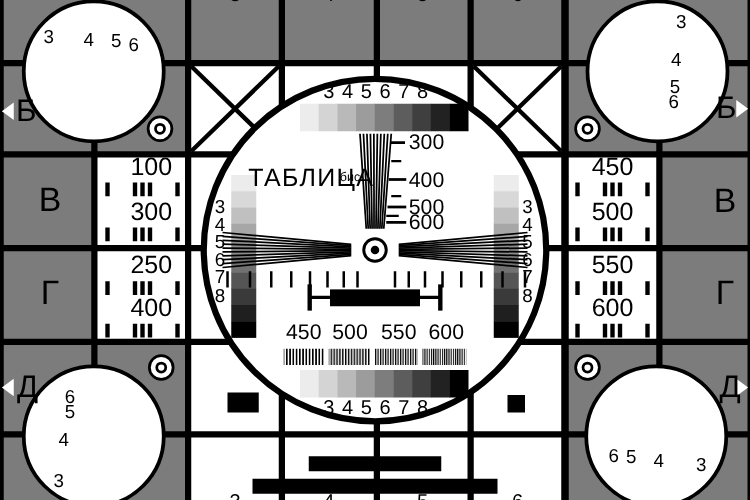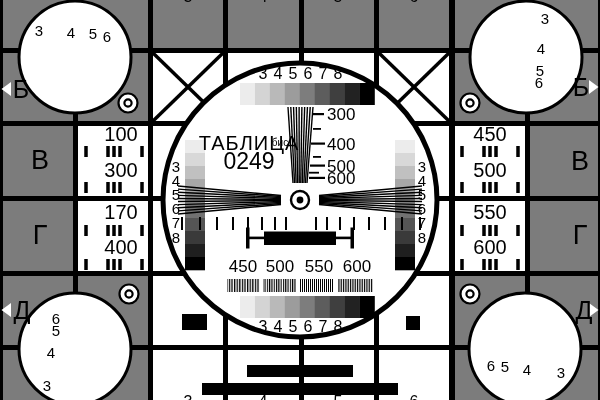--- a/index.html
+++ b/index.html
@@ -365,21 +365,20 @@
       <polygon points="1.5,89 11,82 11,96"></polygon>
       <polygon points="1.5,310 11,303 11,317"></polygon>
       <polygon points="598.5,87 589,80 589,94"></polygon>
       <polygon points="598.5,310 589,303 589,317"></polygon>
     </g>
   </svg>
 
   <div id="txt">
 
     <span class="t" style="left:249px;top:143px;font-size:20px;letter-spacing:1px">ТАБЛИЦА</span>
-    <span class="t" style="left:249px;top:161px;font-size:23px">0249</span>
     <span class="t" style="left:280px;top:143px;font-size:10px">бис</span>
 
     <span class="t" style="left:263px;top:74px;font-size:16px">3</span>
     <span class="t" style="left:278px;top:74px;font-size:16px">4</span>
     <span class="t" style="left:293px;top:74px;font-size:16px">5</span>
     <span class="t" style="left:308px;top:74px;font-size:16px">6</span>
     <span class="t" style="left:323px;top:74px;font-size:16px">7</span>
     <span class="t" style="left:338px;top:74px;font-size:16px">8</span>
 
     <span class="t" style="left:263px;top:327px;font-size:16px">3</span>
@@ -407,21 +406,21 @@
     <span class="t tl" style="left:327px;top:165.5px;font-size:17px">500</span>
     <span class="t tl" style="left:327px;top:177.5px;font-size:17px">600</span>
 
     <span class="t" style="left:243px;top:266px;font-size:17px">450</span>
     <span class="t" style="left:280px;top:266px;font-size:17px">500</span>
     <span class="t" style="left:319px;top:266px;font-size:17px">550</span>
     <span class="t" style="left:357px;top:266px;font-size:17px">600</span>
 
     <span class="t" style="left:121px;top:134px;font-size:20px">100</span>
     <span class="t" style="left:121px;top:170px;font-size:20px">300</span>
-    <span class="t" style="left:121px;top:211.5px;font-size:20px">170</span>
+    <span class="t" style="left:121px;top:211.5px;font-size:20px">250</span>
     <span class="t" style="left:121px;top:246.5px;font-size:20px">400</span>
     <span class="t" style="left:490px;top:134px;font-size:20px">450</span>
     <span class="t" style="left:490px;top:170px;font-size:20px">500</span>
     <span class="t" style="left:490px;top:211.5px;font-size:20px">550</span>
     <span class="t" style="left:490px;top:246.5px;font-size:20px">600</span>
 
     <span class="t" style="left:39px;top:29.5px;font-size:15px">3</span>
     <span class="t" style="left:71px;top:31.5px;font-size:15px">4</span>
     <span class="t" style="left:93px;top:33px;font-size:15px">5</span>
     <span class="t" style="left:107px;top:36px;font-size:15px">6</span>

